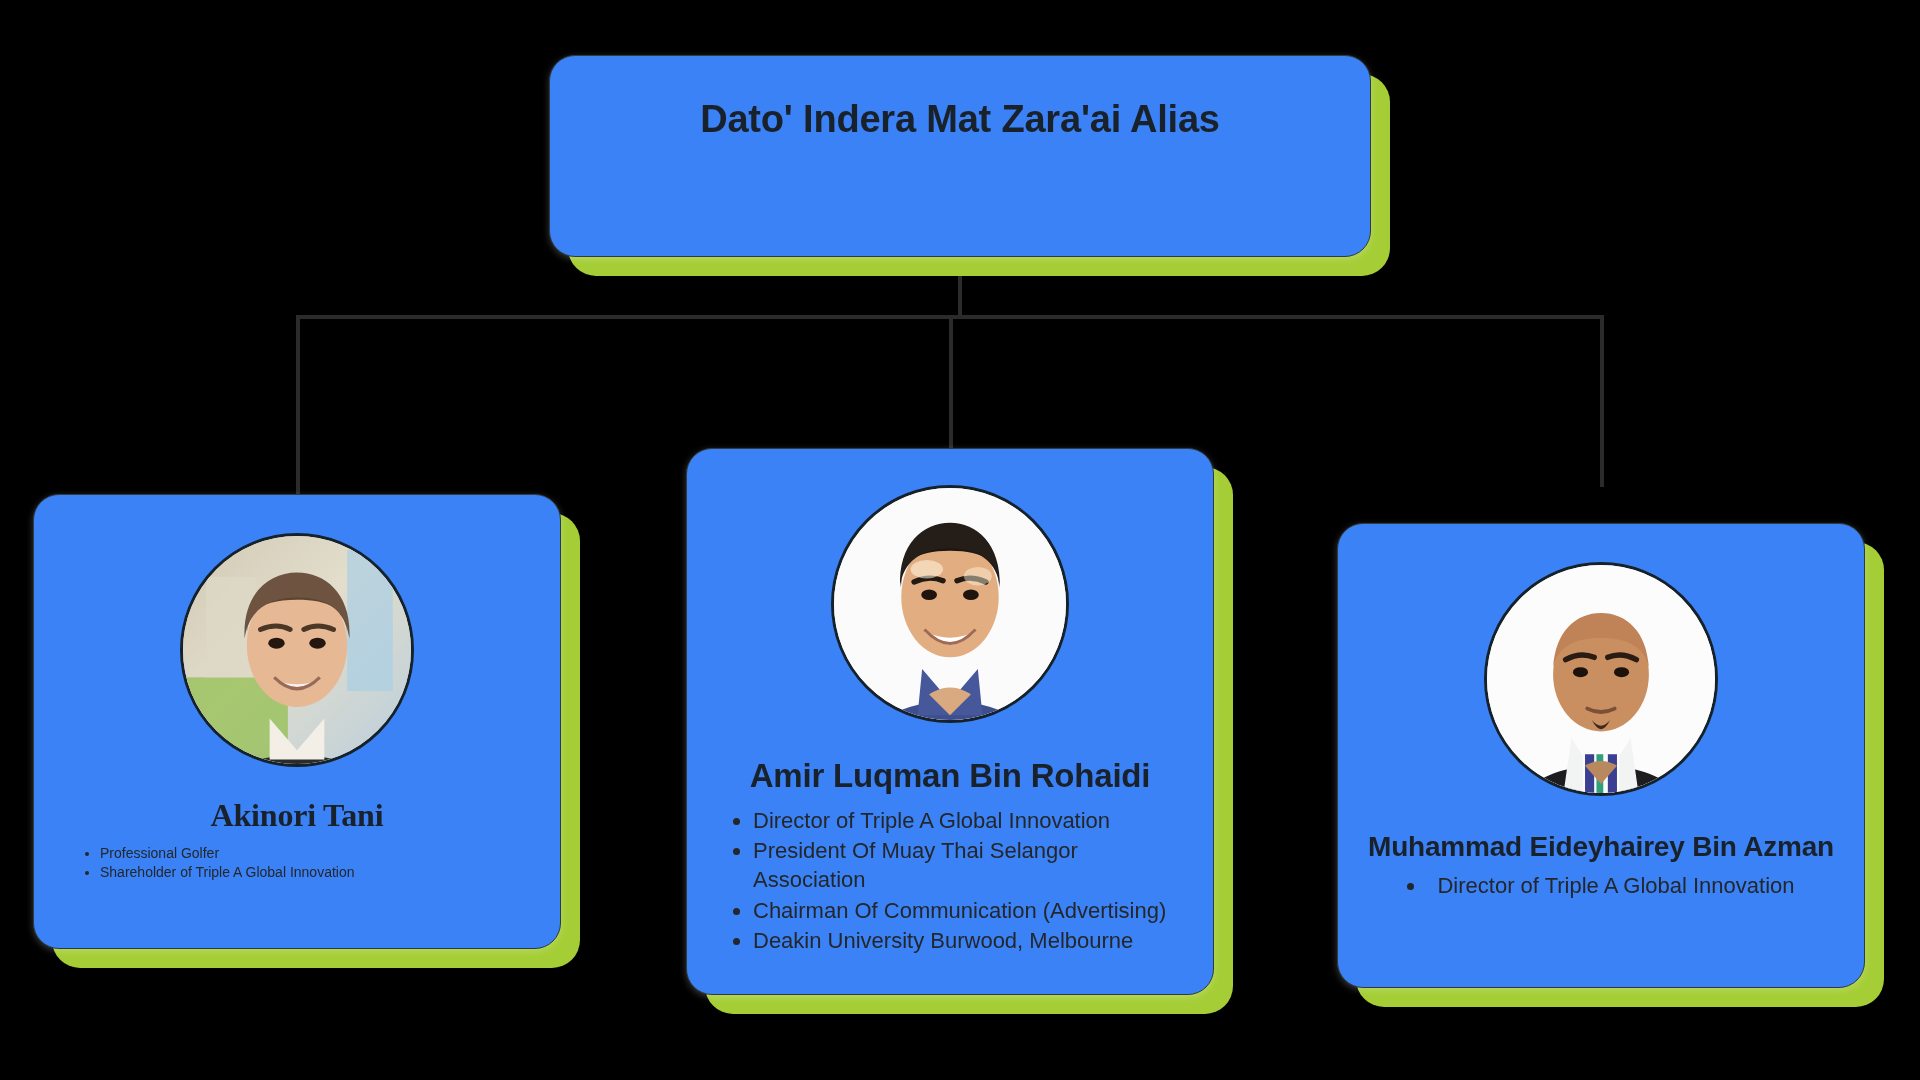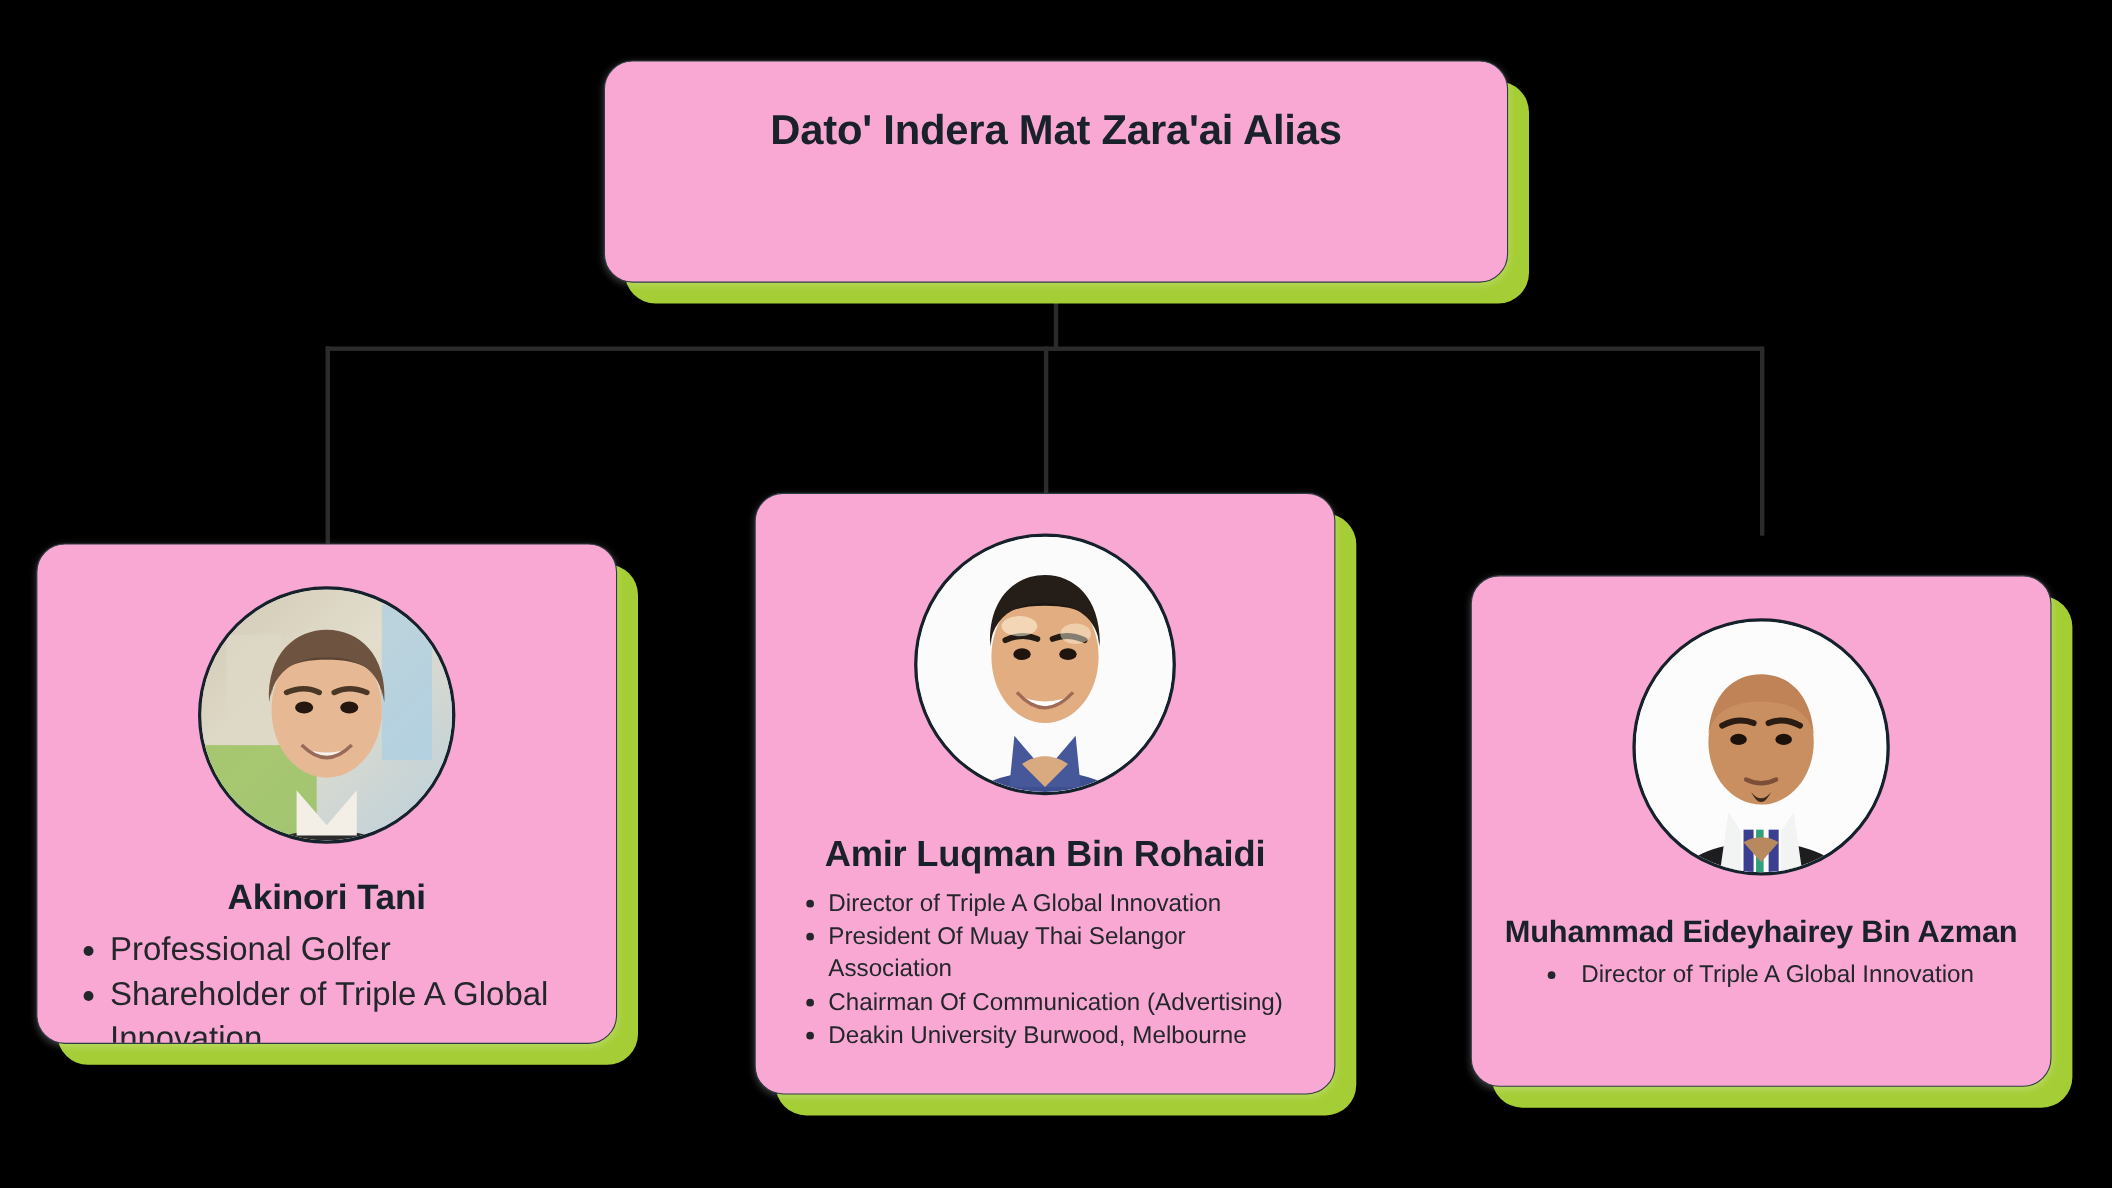--- a/index.html
+++ b/index.html
@@ -40,21 +40,21 @@
     top: 19px;
     right: -19px;
     bottom: -19px;
     background: #a5ce36;
     border-radius: 28px;
     z-index: 0;
   }
   .node .card {
     position: relative;
     z-index: 1;
-    background: #f9a8d4;
+    background: #3b82f6;
     border: 1.5px solid #2f3b43;
     border-radius: 26px;
     width: 100%;
     height: 100%;
     box-sizing: border-box;
     box-shadow: 0 2px 7px rgba(255,255,255,0.22);
     display: flex;
     flex-direction: column;
     align-items: center;
     justify-content: flex-start;
@@ -104,22 +104,22 @@
   #node-root .bullets { font-size: 26px; padding-left: 52px; align-self: center; }
   #node-root .bullets li { margin-bottom: 3px; }
 
   
   #node-left {
     left: 33px; top: 494px;
     width: 528px; height: 455px;
   }
   #node-left .card { padding: 30px 24px 0 24px; }
   #node-left .avatar { width: 228px; height: 228px; margin-top: 8px; }
-  #node-left .person-name { font-size: 32px; margin: 30px 0 9px 0; }
-  #node-left .bullets { font-size: 30px; padding-left: 42px; width: 100%; }
+  #node-left .person-name { font-size: 32px; margin: 30px 0 9px 0; font-family: Liberation Serif, serif; }
+  #node-left .bullets { font-size: 14px; padding-left: 42px; width: 100%; }
 
   
   #node-mid {
     left: 686px; top: 448px;
     width: 528px; height: 547px;
   }
   #node-mid .card { padding: 32px 24px 0 24px; }
   #node-mid .avatar { width: 232px; height: 232px; margin-top: 4px; }
   #node-mid .person-name { font-size: 33px; margin: 34px 0 10px 0; text-align: center; }
   #node-mid .bullets { font-size: 22px; padding-left: 42px; width: 100%; }

